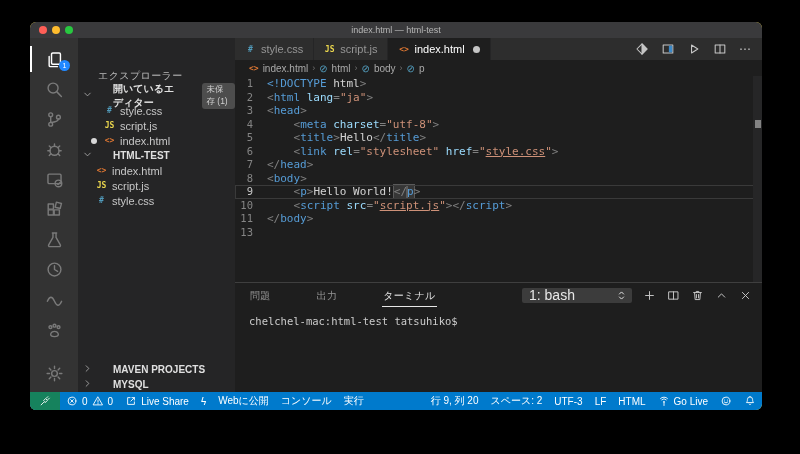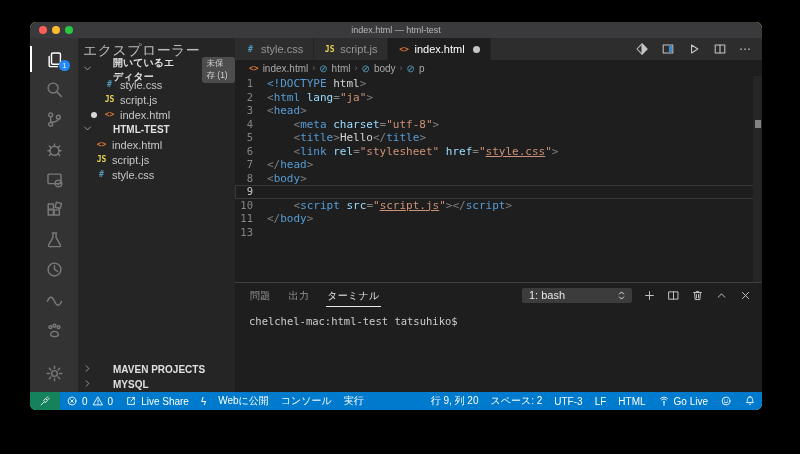--- a/index.html
+++ b/index.html
@@ -19,21 +19,21 @@
   .activitybar { width:48px; background:#333333; display:flex; flex-direction:column; align-items:center; padding-top:6px; flex:0 0 auto; }
   .act-item { width:48px; height:30px; display:flex; align-items:center; justify-content:center; color:#7a7a7a; position:relative; }
   .act-item svg { width:19px; height:19px; }
   .act-item.active { color:#ffffff; }
   .act-item.active::before { content:""; position:absolute; left:0; top:2px; bottom:2px; width:2px; background:#fff; }
   .act-badge { position:absolute; right:8px; bottom:3px; background:#2188ff; color:#fff; font-size:7px;
     width:11px; height:11px; border-radius:50%; display:flex; align-items:center; justify-content:center; }
   .act-spacer { flex:1; }
   
   .sidebar { width:157px; background:#252526; display:flex; flex-direction:column; font-size:11px; color:#cccccc; flex:0 0 auto; }
-  .sb-title { height:24px; line-height:24px; padding-left:5px; font-size:14px; color:#bbbbbb; letter-spacing:.4px; }
+  .sb-title { height:24px; line-height:24px; padding-left:20px; font-size:10px; color:#bbbbbb; letter-spacing:.4px;margin-top:26px; }
   .sb-sect { height:15px; display:flex; align-items:center; gap:20px; padding-left:4px; font-weight:bold; font-size:10px; color:#e0e0e0; }
   .sb-sect svg { width:11px; height:11px; color:#b0b0b0; }
   .sb-badge { background:#4d4d4d; color:#cfcfcf; font-weight:normal; font-size:8.5px; padding:1px 4px; border-radius:3px; margin-left:4px; }
   .sb-row { height:15px; display:flex; align-items:center; gap:5px; padding-left:26px; font-size:11px; color:#c7c7c7; }
   .sb-row.lvl1 { padding-left:18px; }
   .mod-dot { width:6px; height:6px; border-radius:50%; background:#d8d8d8; margin-left:-13px; margin-right:2px; flex:0 0 auto;}
   .ficon { font-family:"DejaVu Sans Mono", monospace; font-weight:bold; font-size:8px; width:11px; text-align:center; flex:0 0 auto; }
   .ficon.css{color:#519aba} .ficon.js{color:#e8d44d} .ficon.html{color:#e37933}
   .sb-spacer{flex:1}
   
@@ -57,25 +57,25 @@
   .code-line.cur { outline:1px solid #3a3a3a; outline-offset:-1px; }
   .code-line.cur .ln { color:#c6c6c6; }
   .t-tag{color:#569cd6} .t-p{color:#808080} .t-attr{color:#9cdcfe} .t-str{color:#ce9178}
   .t-txt{color:#d4d4d4} .t-lnk{color:#ce9178; text-decoration:underline}
   .t-hl { background:rgba(100,100,100,.35); box-shadow:0 0 0 1px #5a5a5a; }
   .caret { display:inline-block; width:1px; height:11px; background:#ffffff; vertical-align:-1px; }
   .scrollstrip { position:absolute; right:0; top:0; bottom:0; width:9px; background:#262627; }
   .scrollmark { position:absolute; right:1px; top:44px; width:6px; height:8px; background:#9b9b9b; opacity:.8; }
   
   .panel { height:110px; border-top:1px solid #3f3f3f; display:flex; flex-direction:column; flex:0 0 auto; background:#1e1e1e; }
-  .panel-head { height:24px; display:flex; align-items:center; padding:0 10px 0 14px; flex:0 0 auto; }
+  .panel-head { height:24px; display:flex; align-items:center; padding:0 10px 0 14px; flex:0 0 auto;gap:28px; }
   .ptab { font-size:10px; color:#969696; margin-right:16px; padding:5px 1px 3px; letter-spacing:.3px; }
   .ptab.active { color:#e7e7e7; border-bottom:1px solid #e7e7e7; }
   .panel-controls { margin-left:auto; display:flex; align-items:center; gap:11px; color:#c5c5c5; }
-  .pselect { background:#3c3c3c; color:#e8e8e8; font-size:11px; height:15px; width:110px;
+  .pselect { background:#3c3c3c; color:#e8e8e8; font-size:14px; height:15px; width:110px;
     display:flex; align-items:center; padding:0 4px 0 7px; border-radius:2px;margin-left:16px; }
   .pselect .updown { margin-left:auto; }
   .panel-controls svg { width:13px; height:13px; }
   .term { flex:1; font-family:"DejaVu Sans Mono", monospace; font-size:10.5px; color:#cccccc; padding:8px 0 0 14px; }
   
   .statusbar { height:18px; background:#007acc; display:flex; align-items:center; color:#ffffff; font-size:10px; flex:0 0 auto; }
   .st-item { display:flex; align-items:center; gap:4px; padding:0 6px; height:18px; }
   .st-item svg { width:12px; height:12px; }
   .st-remote { background:#16825d; padding:0 9px; }
   .st-right { margin-left:auto; display:flex; align-items:center; }
@@ -330,21 +330,21 @@
           <div class="scrollmark"></div>
         </div>
       <div class="code-line"><span class="ln">1</span><span class="lc"><span class="t-tag">&lt;!DOCTYPE</span><span class="t-txt"> html</span><span class="t-p">&gt;</span></span></div>
           <div class="code-line"><span class="ln">2</span><span class="lc"><span class="t-p">&lt;</span><span class="t-tag">html</span><span class="t-attr"> lang</span><span class="t-p">=</span><span class="t-str">"ja"</span><span class="t-p">&gt;</span></span></div>
           <div class="code-line"><span class="ln">3</span><span class="lc"><span class="t-p">&lt;</span><span class="t-tag">head</span><span class="t-p">&gt;</span></span></div>
           <div class="code-line"><span class="ln">4</span><span class="lc"><span class="t-txt">    </span><span class="t-p">&lt;</span><span class="t-tag">meta</span><span class="t-attr"> charset</span><span class="t-p">=</span><span class="t-str">"utf-8"</span><span class="t-p">&gt;</span></span></div>
           <div class="code-line"><span class="ln">5</span><span class="lc"><span class="t-txt">    </span><span class="t-p">&lt;</span><span class="t-tag">title</span><span class="t-p">&gt;</span><span class="t-txt">Hello</span><span class="t-p">&lt;/</span><span class="t-tag">title</span><span class="t-p">&gt;</span></span></div>
           <div class="code-line"><span class="ln">6</span><span class="lc"><span class="t-txt">    </span><span class="t-p">&lt;</span><span class="t-tag">link</span><span class="t-attr"> rel</span><span class="t-p">=</span><span class="t-str">"stylesheet"</span><span class="t-attr"> href</span><span class="t-p">=</span><span class="t-str">"</span><span class="t-lnk">style.css</span><span class="t-str">"</span><span class="t-p">&gt;</span></span></div>
           <div class="code-line"><span class="ln">7</span><span class="lc"><span class="t-p">&lt;/</span><span class="t-tag">head</span><span class="t-p">&gt;</span></span></div>
           <div class="code-line"><span class="ln">8</span><span class="lc"><span class="t-p">&lt;</span><span class="t-tag">body</span><span class="t-p">&gt;</span></span></div>
-          <div class="code-line cur"><span class="ln">9</span></div>
+          <div class="code-line cur"><span class="ln">9</span><span class="lc"><span class="t-txt">    </span><span class="t-p">&lt;</span><span class="t-tag">p</span><span class="t-p">&gt;</span><span class="t-txt">Hello World!</span><span class="caret"></span><span class="t-p t-hl">&lt;/</span><span class="t-tag t-hl">p</span><span class="t-p">&gt;</span></span></div>
           <div class="code-line"><span class="ln">10</span><span class="lc"><span class="t-txt">    </span><span class="t-p">&lt;</span><span class="t-tag">script</span><span class="t-attr"> src</span><span class="t-p">=</span><span class="t-str">"</span><span class="t-lnk">script.js</span><span class="t-str">"</span><span class="t-p">&gt;</span><span class="t-p">&lt;/</span><span class="t-tag">script</span><span class="t-p">&gt;</span></span></div>
           <div class="code-line"><span class="ln">11</span><span class="lc"><span class="t-p">&lt;/</span><span class="t-tag">body</span><span class="t-p">&gt;</span></span></div>
           <div class="code-line"><span class="ln">13</span><span class="lc"></span></div>
         </div>
       <div class="panel">
         <div class="panel-head" id="panel-head">
             <span class="ptab">問題</span>
             <span class="ptab">出力</span>
             <span class="ptab active">ターミナル</span>
             <div class="panel-controls">

